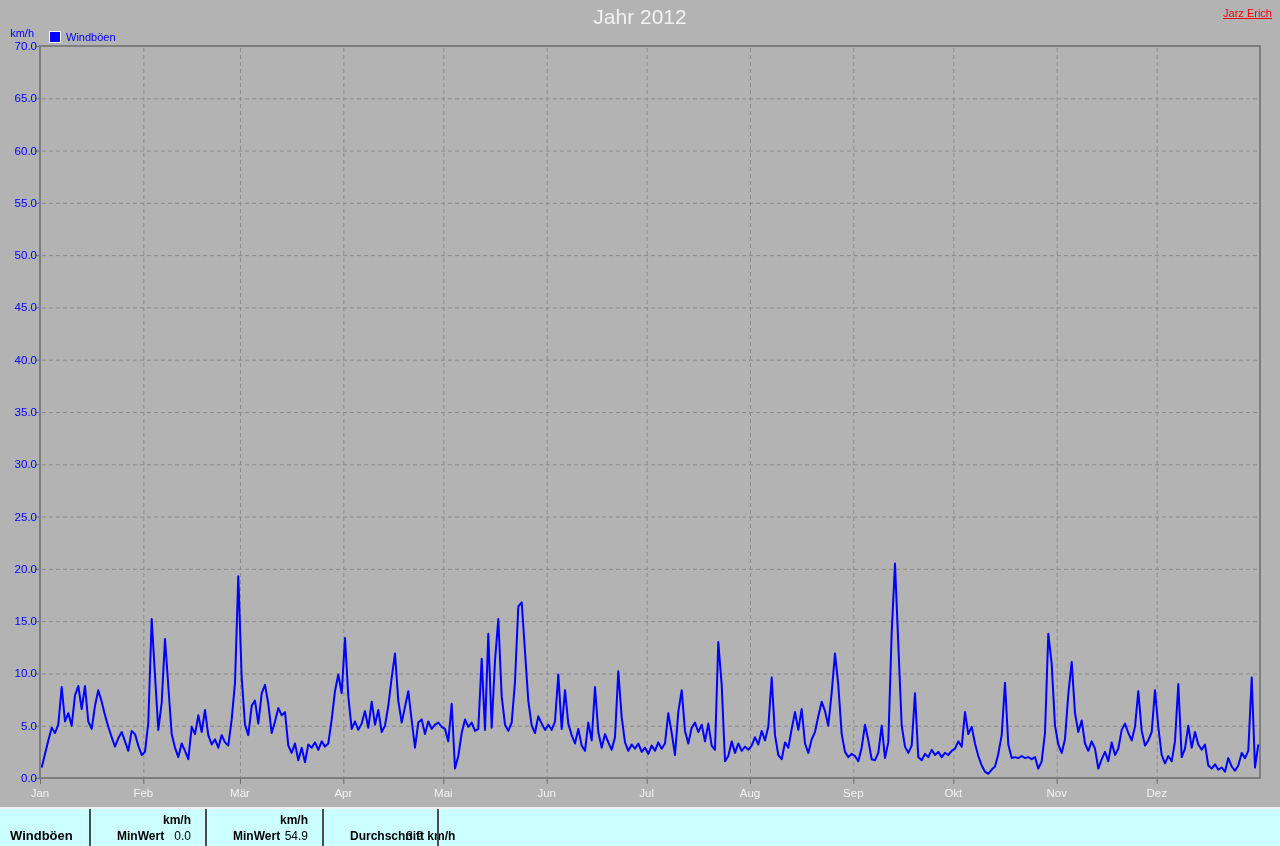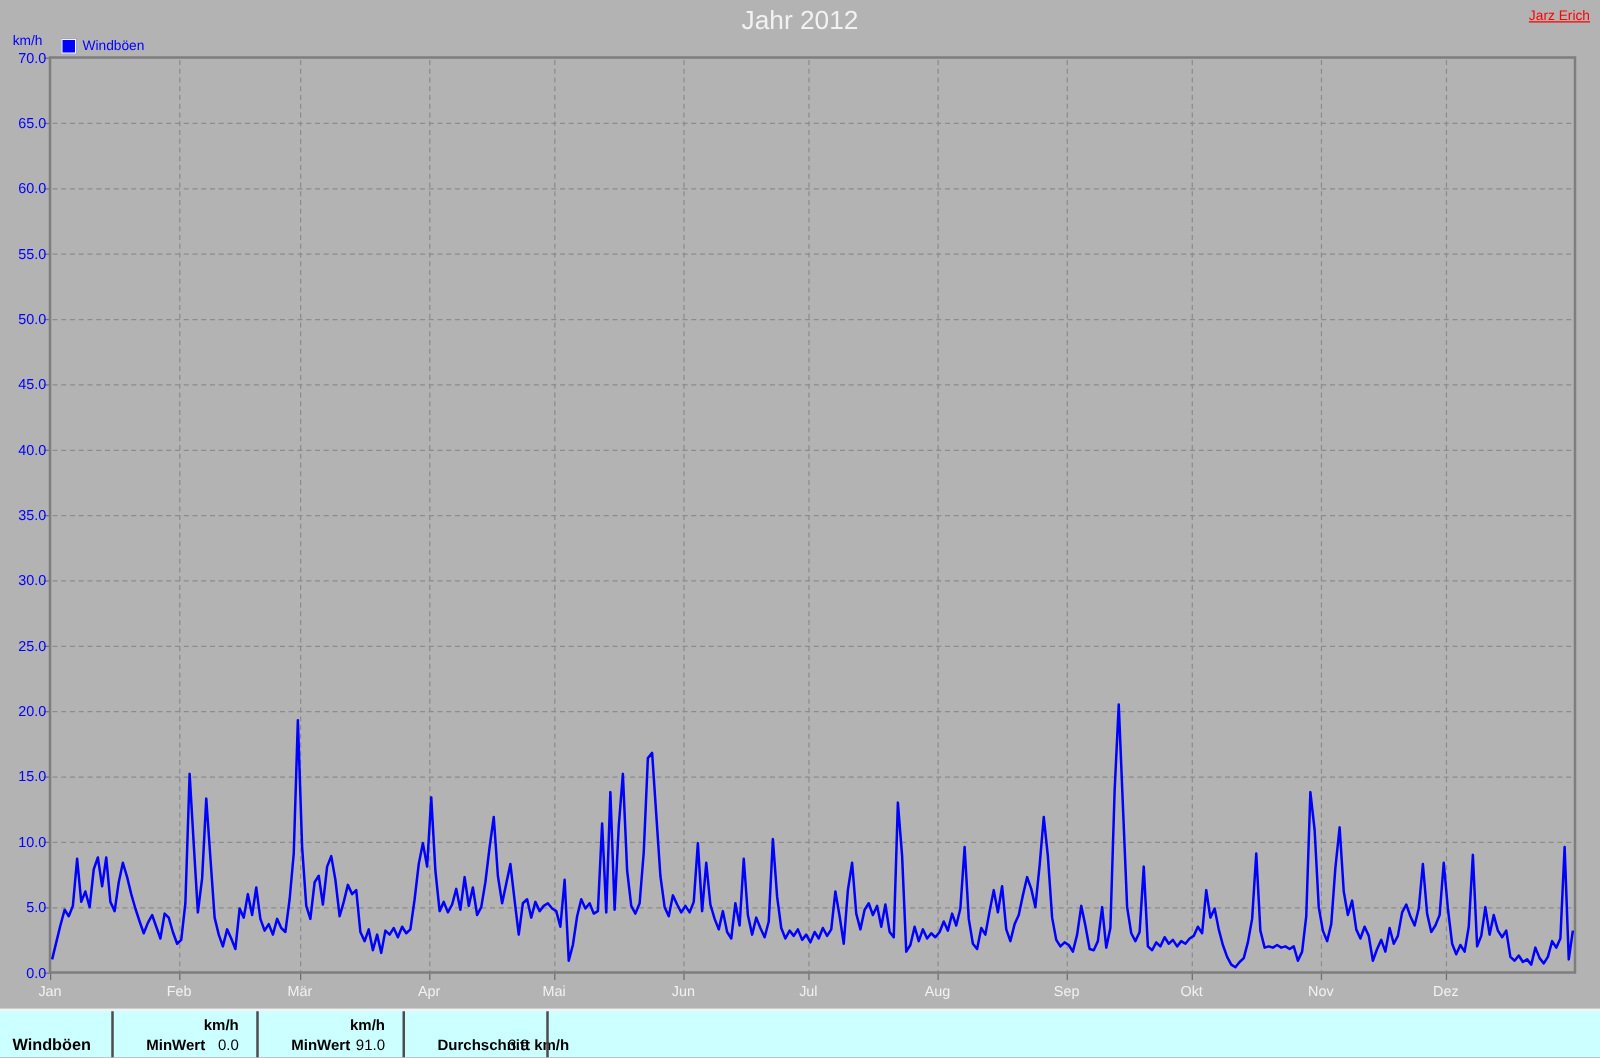--- a/index.html
+++ b/index.html
@@ -163,21 +163,21 @@
   </div>
   <div class="divider" style="left:205px;"></div>
 
   <div class="cell" style="left:207px;width:113px;">
     <div class="hdr">
       <span>MinWert</span>
       <span class="right">km/h</span>
     </div>
     <div class="val">
       <span>09.07.  17:20NO</span>
-      <span class="right">91.0</span>
+      <span class="right">54.9</span>
     </div>
   </div>
   <div class="divider" style="left:322px;"></div>
 
   <div class="cell" style="left:324px;width:111px;text-align:right;">
     <div class="hdr">
       <span>Durchschnitt km/h</span>
       <span class="right"></span>
     </div>
     <div class="val">

